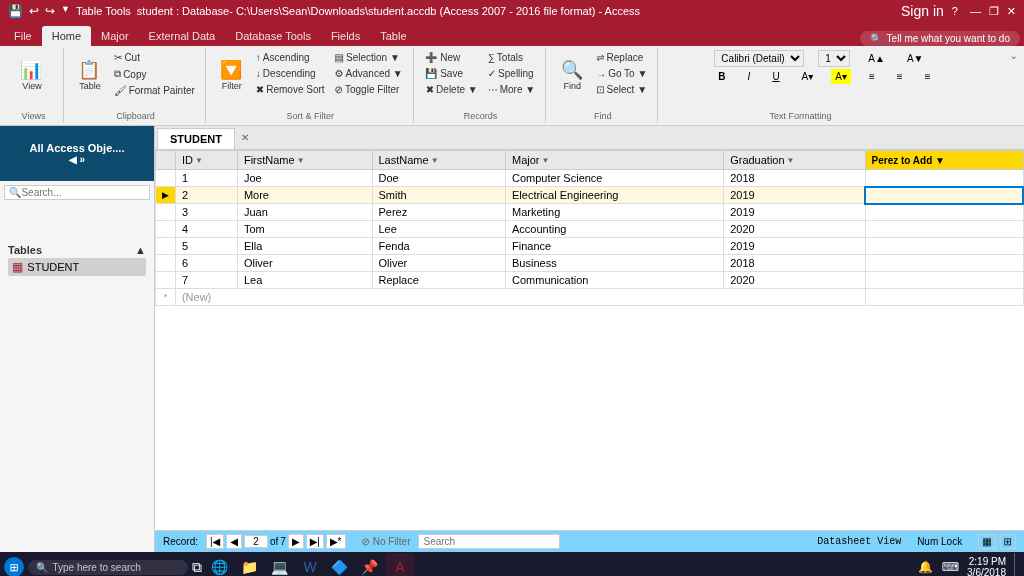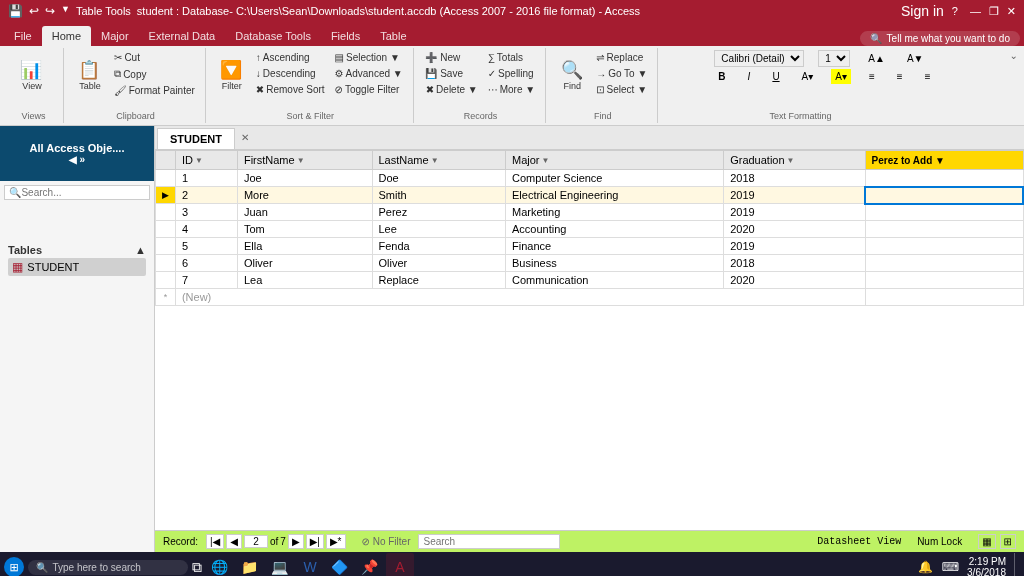--- a/index.html
+++ b/index.html
@@ -53,21 +53,21 @@
     th .col-header { display: flex; align-items: center; gap: 2px; }
     th .filter-arrow { font-size: 8px; color: #666; }
     td { border: 1px solid #ddd; padding: 2px 6px; white-space: nowrap; }
     .row-selected td { background: #fff8e1; }
     .new-row td { color: #999; }
     .click-to-add { background: #ffd700; font-size: 10px; font-weight: bold; padding: 2px 6px; }
     .edit-cell { border: 2px solid #0078d7; padding: 1px 4px; }
     .row-indicator { width: 16px; text-align: center; font-size: 10px; }
 
     
-    .status-bar { background: #bef264; border-top: 1px solid #ccc; height: 22px; display: flex; align-items: center; padding: 0 8px; font-size: 10px; gap: 8px; }
+    .status-bar { background: #7dd3fc; border-top: 1px solid #ccc; height: 22px; display: flex; align-items: center; padding: 0 8px; font-size: 10px; gap: 8px; }
     .record-nav { display: flex; align-items: center; gap: 2px; }
     .record-nav-btn { cursor: pointer; font-size: 10px; padding: 1px 3px; border: 1px solid #ccc; background: white; }
     .record-nav-input { width: 24px; text-align: center; border: 1px solid #ccc; font-size: 10px; }
     .filter-status { margin-left: 8px; color: #666; }
     .search-filter { border: 1px solid #ccc; padding: 1px 4px; font-size: 10px; }
 
     
     .taskbar { background: #1a1a2e; height: 30px; display: flex; align-items: center; padding: 0 4px; }
     .taskbar-start { background: #0078d7; border-radius: 50%; width: 20px; height: 20px; display: flex; align-items: center; justify-content: center; color: white; font-size: 10px; cursor: pointer; margin-right: 4px; }
     .taskbar-search { background: rgba(255,255,255,0.1); border-radius: 12px; display: flex; align-items: center; padding: 2px 8px; gap: 4px; color: white; font-size: 10px; width: 160px; }

